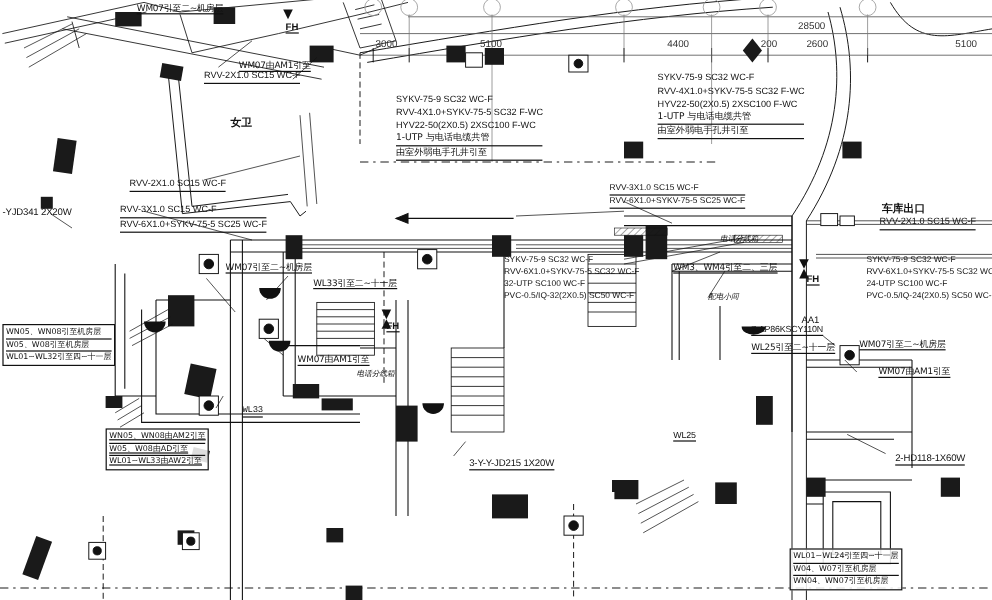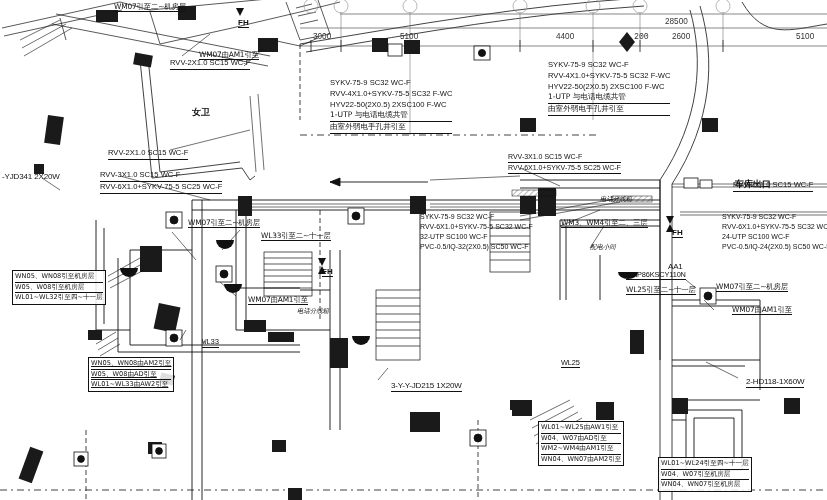--- a/index.html
+++ b/index.html
@@ -11,21 +11,21 @@
        color:#111;letter-spacing:-0.15px;}
   .cn{font-family:"DejaVu Sans","Liberation Sans",sans-serif;}
   .u{border-bottom:0.7px solid #111;display:inline-block;margin-left:16px;}
   .box{position:absolute;border:0.7px solid #111;background:rgba(255,255,255,.86);
        padding:1px 2px;font-size:6.6px;line-height:1.45;white-space:nowrap;}
   .box div{border-bottom:0.7px solid #111;}
   .box div:last-child{border-bottom:none;}
   .dim{position:absolute;font-size:8.2px;color:#333;}
   .spec{position:absolute;font-size:7.6px;line-height:1.42;white-space:nowrap;}
   .spec .ul{border-bottom:0.7px solid #111;}
-  .rm{position:absolute;font-size:9px;font-weight:bold;margin-top:10px;}
+  .rm{position:absolute;font-size:9px;font-weight:bold;}
   .fh{position:absolute;font-size:8px;font-weight:bold;border-bottom:1px solid #111;}
   .tiny{position:absolute;font-size:6.4px;white-space:nowrap;font-style:italic;}
 </style>
 </head>
 <body>
 
 <div id="sheet">
 
 <svg width="827" height="500" viewBox="0 0 827 500">
   <defs>
@@ -307,21 +307,21 @@
 
   <g>
     <rect x="512" y="190" width="44" height="6" fill="url(#hatchP)" stroke="#111" stroke-width="0.5"></rect>
     <rect x="612" y="196" width="40" height="6" fill="url(#hatchP)" stroke="#111" stroke-width="0.5"></rect>
   </g>
 </svg>
 
 <div class="dim" style="left:313px;top:32px;">3000</div>
 <div class="dim" style="left:400px;top:32px;">5100</div>
 <div class="dim" style="left:556px;top:32px;">4400</div>
-<div class="dim" style="left:634px;top:32px;font-family:Liberation Mono, monospace;">200</div>
+<div class="dim" style="left:634px;top:32px;">200</div>
 <div class="dim" style="left:672px;top:32px;">2600</div>
 <div class="dim" style="left:760px;top:32px;padding-left:36px;">5100</div>
 <div class="dim" style="left:665px;top:17px;">28500</div>
 
 <div class="rm cn" style="left:192px;top:96px;">女卫</div>
 <div class="rm cn" style="left:735px;top:168px;">车库出口</div>
 <div class="tiny cn" style="left:590px;top:243px;">配电小间</div>
 <div class="tiny cn" style="left:600px;top:195px;">电话分线箱</div>
 <div class="tiny cn" style="left:297px;top:307px;">电话分线箱</div>
 
@@ -387,38 +387,32 @@
 <div class="lbl" style="left:668px;top:262px;font-size:8px;"><span>AA1</span></div>
 <div class="fh" style="left:238px;top:18px;">FH</div>
 <div class="fh" style="left:322px;top:267px;">FH</div>
 <div class="fh" style="left:672px;top:228px;">FH</div>
 <div class="lbl" style="left:2px;top:172px;font-size:8px;">-YJD341 2X20W</div>
 <div class="lbl" style="left:375px;top:381px;font-size:8px;"><span class="u">3-Y-Y-JD215 1X20W</span></div>
 <div class="lbl" style="left:730px;top:377px;font-size:8px;"><span class="u">2-HD118-1X60W</span></div>
 <div class="lbl" style="left:545px;top:358px;"><span class="u">WL25</span></div>
 
 
-<div class="box cn" style="left:12px;top:270px;">
+<div class="box cn" style="left:2px;top:270px;">
   <div>WN05、WN08引至机房层</div>
   <div>W05、W08引至机房层</div>
   <div>WL01~WL32引至四~十一层</div>
 </div>
 
 <div class="box cn" style="left:88px;top:357px;text-decoration:underline;">
   <div>WN05、WN08由AM2引至</div>
   <div>W05、W08由AD引至</div>
   <div>WL01~WL33由AW2引至</div>
 </div>
 
-<div class="box cn" style="left:538px;top:421px;">
-  <div>WL01~WL25由AW1引至</div>
-  <div>W04、W07由AD引至</div>
-  <div>WM2~WM4由AM1引至</div>
-  <div>WN04、WN07由AM2引至</div>
-</div>
 
 <div class="box cn" style="left:658px;top:457px;">
   <div>WL01~WL24引至四~十一层</div>
   <div>W04、W07引至机房层</div>
   <div>WN04、WN07引至机房层</div>
 </div>
 
 </div>
 
 </body></html>

